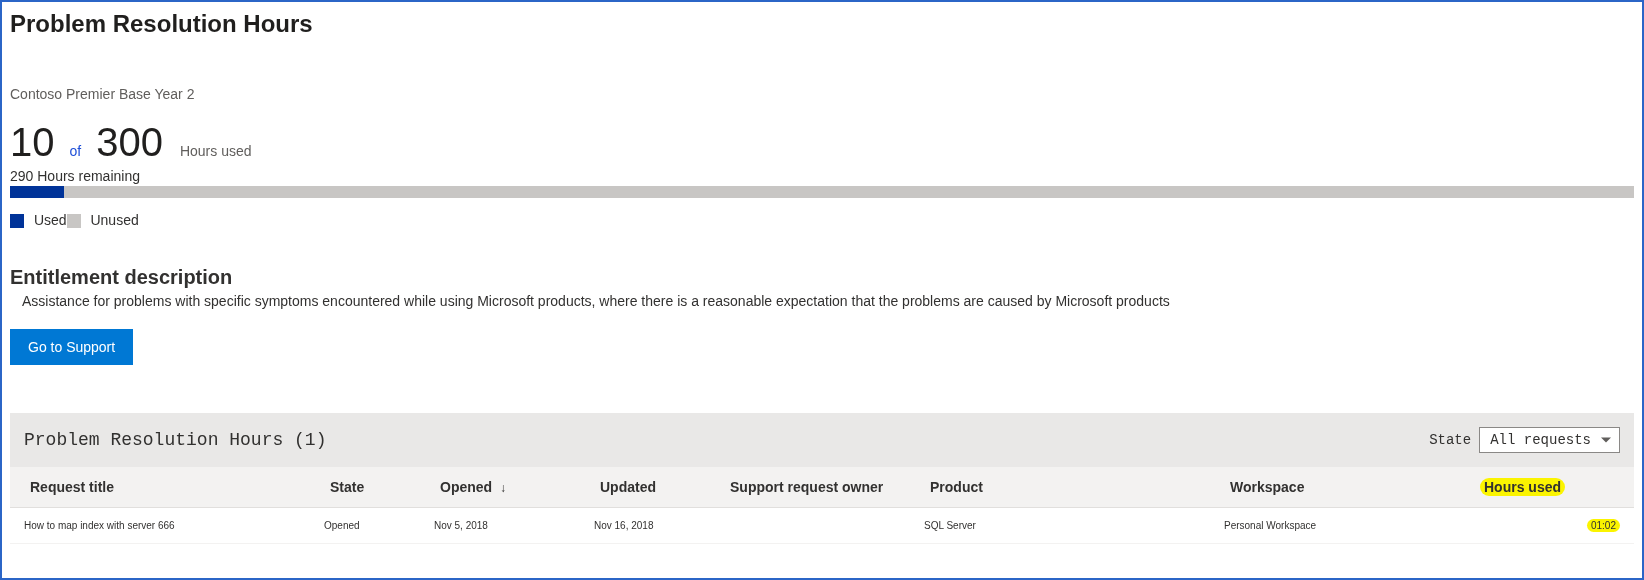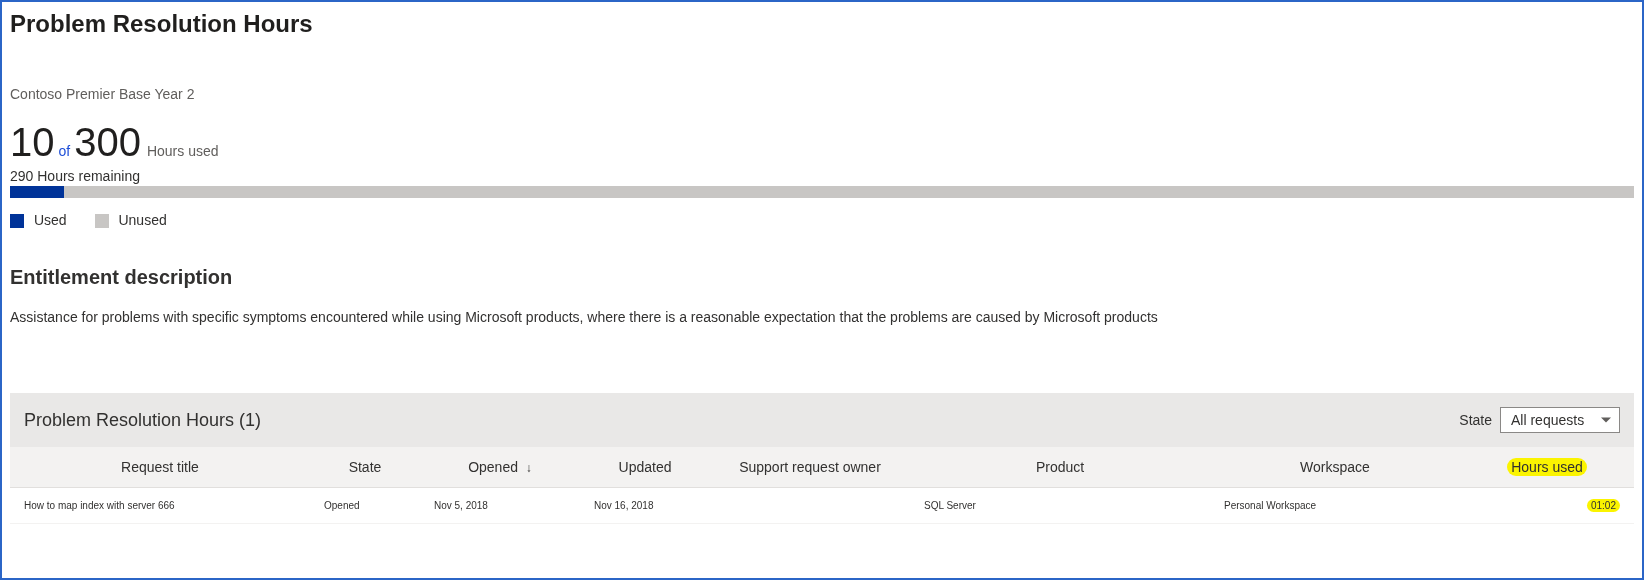--- a/index.html
+++ b/index.html
@@ -26,21 +26,21 @@
   }
   .subtitle {
     font-size: 14px;
     color: #605e5c;
     margin-bottom: 20px;
     margin-top: 48px;
   }
   .hours-line {
     display: flex;
     align-items: baseline;
-    gap: 2px;
+    gap: 13px;
     margin-bottom: 6px;
   }
   .big-num { font-size: 40px; font-weight: 400; color: #201f1e; line-height: 1; }
   .of-word { font-size: 14px; color: #1d4ed8; padding: 0 2px; }
   .unit    { font-size: 14px; color: #605e5c; margin-left: 4px; }
   .remaining-row {
     text-align: left;
     font-size: 14px;
     color: #323130;
     margin-bottom: 2px;
@@ -51,61 +51,62 @@
     background: #c8c6c4;
     position: relative;
   }
   .progress-fill {
     position: absolute; left: 0; top: 0; bottom: 0;
     background: #003399;
   }
   .legend {
     margin-top: 14px;
     display: flex;
-    gap: 28px;
     align-items: center;
     font-size: 14px;
   }
   .swatch {
     display: inline-block;
     width: 14px; height: 14px;
     margin-right: 6px;
     vertical-align: middle;
   }
   .sw-used   { background: #003399; }
   .sw-unused { background: #c8c6c4; }
 
   .section-h {
     font-size: 20px;
     font-weight: 600;
-    margin: 38px 0 20px 0;
+    margin: 38px 0 4px 0;
   }
   .desc-text {
     font-size: 14px;
     color: #323130;
     margin-bottom: 20px;
+    margin-left: 12px;
   }
   .btn-primary {
     display: inline-block;
     background: #0078d4;
     color: #fff;
     border: none;
     padding: 10px 18px;
     font-size: 14px;
     cursor: pointer;
   }
 
   .section-gap { height: 48px; }
 
   .grid-header {
     background: #e9e8e7;
     padding: 14px 14px;
     display: flex;
     align-items: center;
     justify-content: space-between;
+    font-family: Liberation Mono, monospace;
   }
   .grid-title {
     font-size: 18px;
     font-weight: 400;
   }
   .state-filter {
     display: flex;
     align-items: center;
     gap: 8px;
     font-size: 14px;
@@ -130,22 +131,22 @@
     border-top: 5px solid #605e5c;
   }
 
   table.requests {
     width: 100%;
     border-collapse: collapse;
     table-layout: fixed;
   }
   table.requests thead th {
     background: #f3f2f1;
-    text-align: center;
-    font-weight: 400;
+    text-align: left;
+    font-weight: 700;
     font-size: 14px;
     padding: 12px 20px;
     border-bottom: 1px solid #e1dfdd;
   }
   table.requests tbody td {
     padding: 12px 14px;
     font-size: 10px;
     vertical-align: top;
     border-bottom: 1px solid #f3f2f1;
   }
@@ -197,20 +198,21 @@
       <span>Used</span>
     </span>
     <span>
       <span class="swatch sw-unused"></span>
       <span>Unused</span>
     </span>
   </div>
 
   <div class="section-h">Entitlement description</div>
   <div class="desc-text">Assistance for problems with specific symptoms encountered while using Microsoft products, where there is a reasonable expectation that the problems are caused by Microsoft products</div>
+  <button class="btn-primary">Go to Support</button>
 
   <div class="section-gap"></div>
 
   <div class="grid-header">
     <span class="grid-title">Problem Resolution Hours (1)</span>
     <span class="state-filter">
       <span>State</span>
       <span class="state-select">
         <span>All requests</span>
         <span class="chev"></span>

